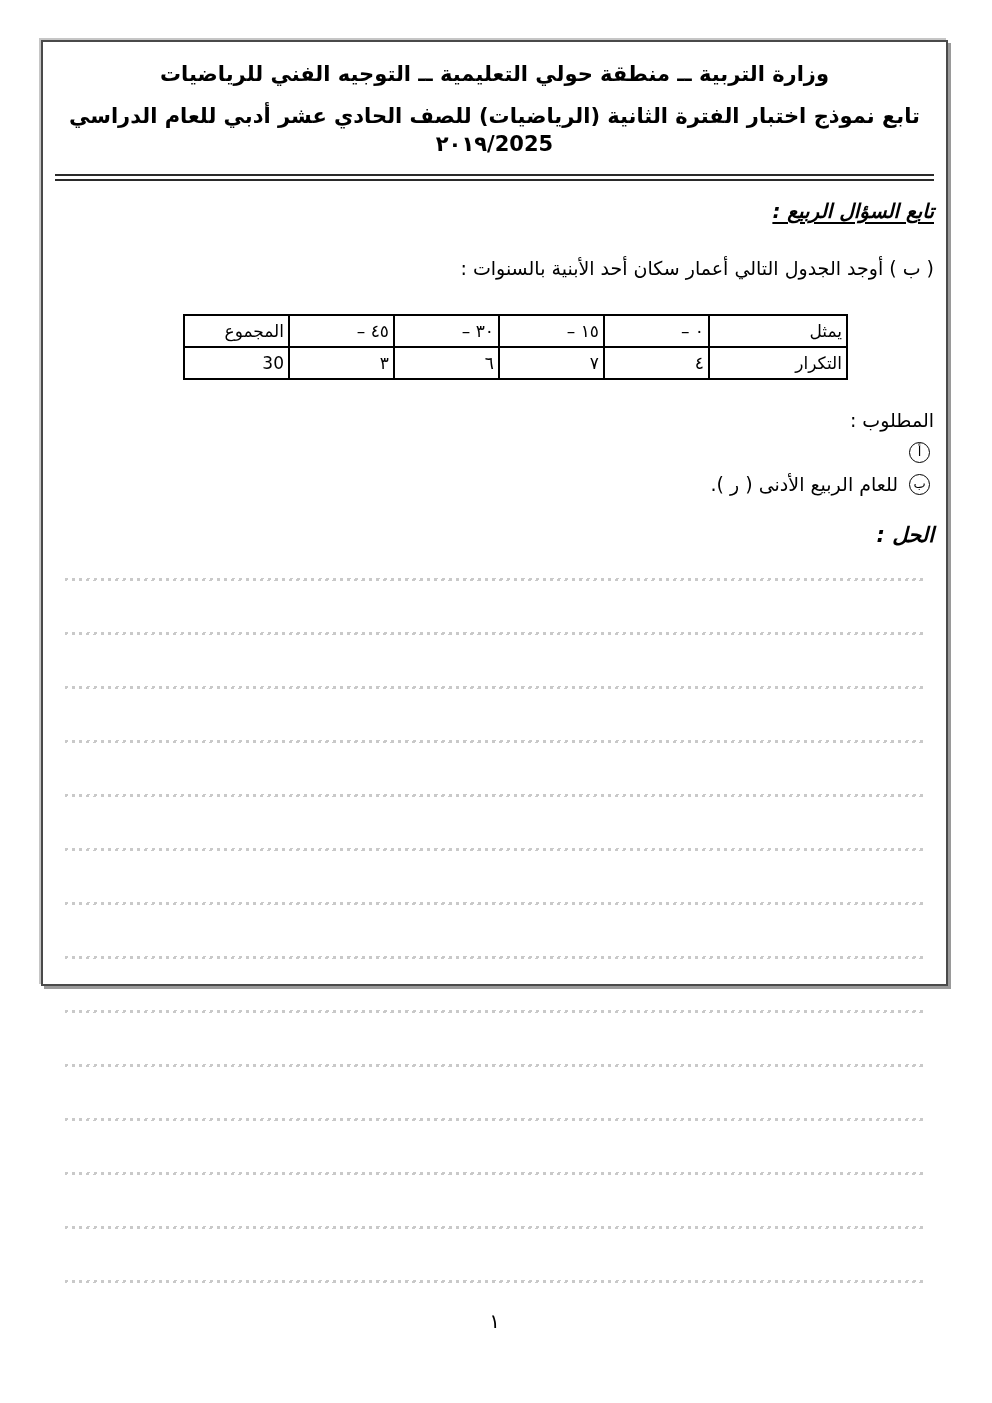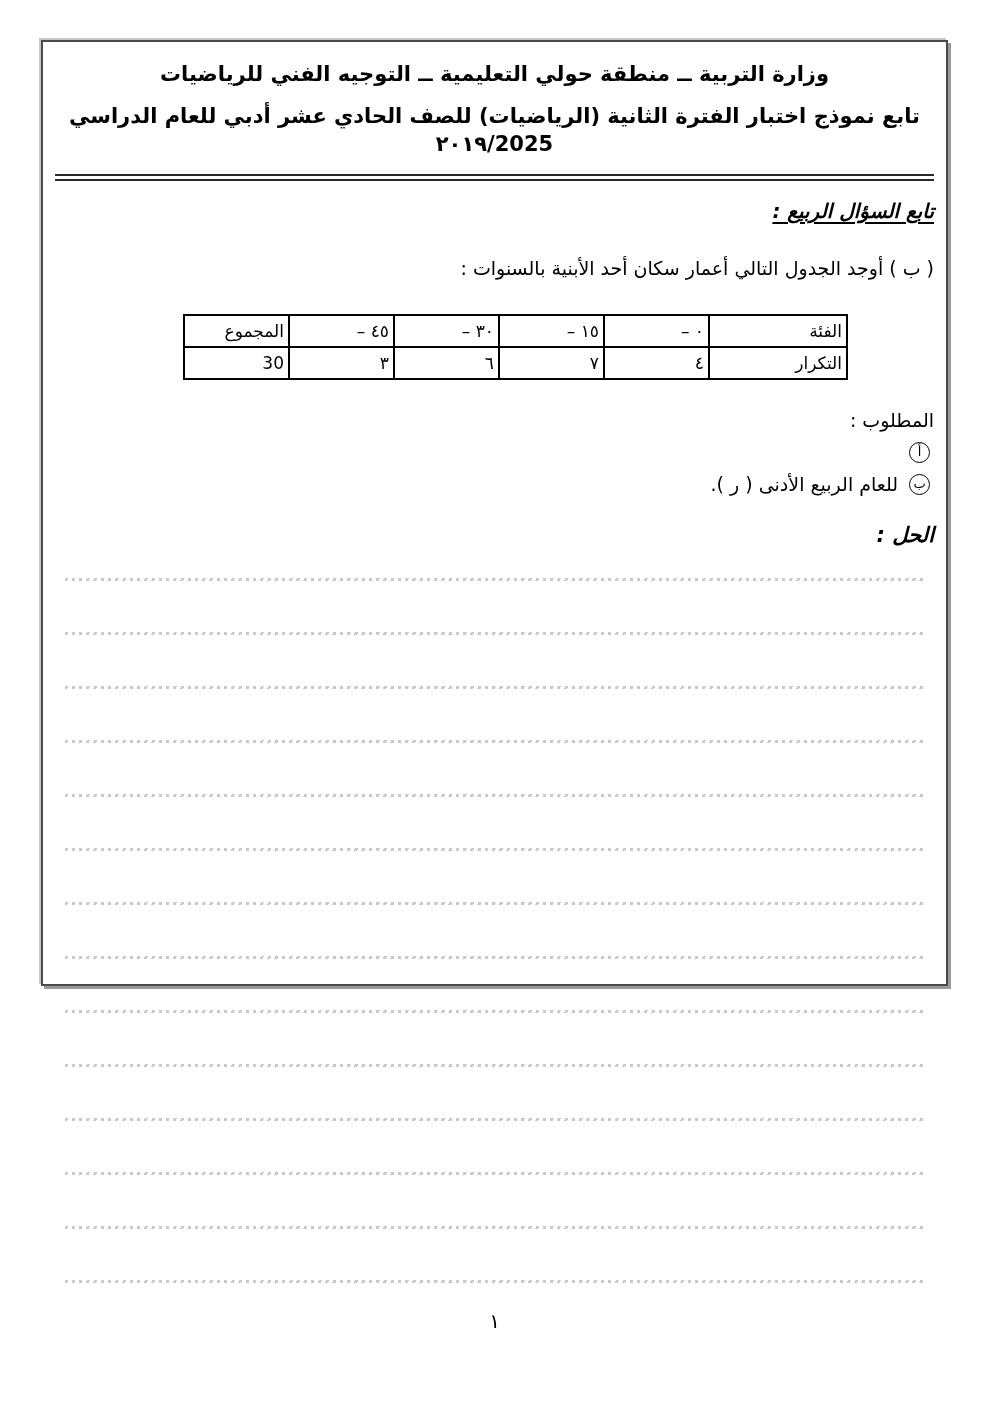--- a/index.html
+++ b/index.html
@@ -147,21 +147,21 @@
       <colgroup>
         <col style="width:138px">
         <col style="width:105px">
         <col style="width:105px">
         <col style="width:105px">
         <col style="width:105px">
         <col style="width:105px">
       </colgroup>
       <tbody id="freq-tbody">
           <tr>
-            <td>الفئة</td>
+            <td>يمثل</td>
             <td>٠ –</td>
             <td>١٥ –</td>
             <td>٣٠ –</td>
             <td>٤٥ –</td>
             <td>المجموع</td>
           </tr>
           <tr>
             <td>التكرار</td>
             <td>٤</td>
             <td>٧</td>

